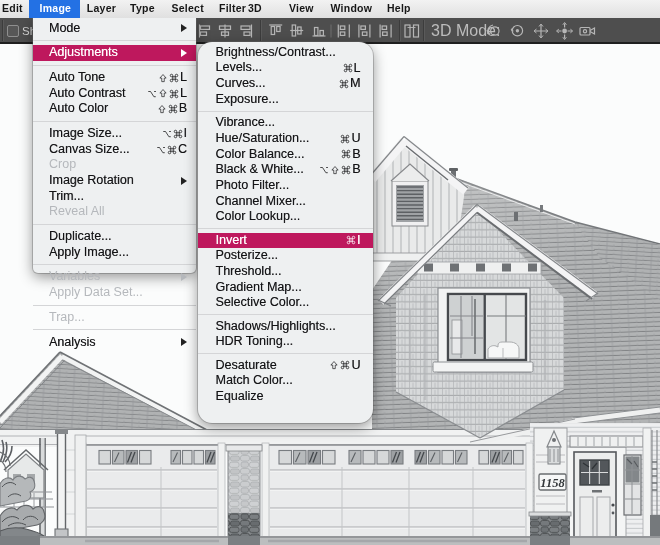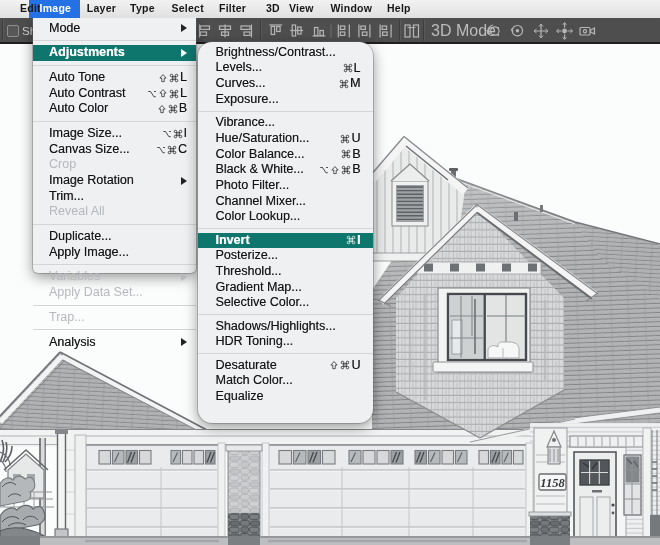--- a/index.html
+++ b/index.html
@@ -19,21 +19,21 @@
   
   .menu{background:#eef0f1;box-shadow:0 4px 14px rgba(0,0,0,.42),0 0 0 1px rgba(120,120,120,.35);z-index:20;}
   #dropdown{left:32.5px;top:17.5px;width:163px;height:255px;
     border-radius:0 0 5px 5px;padding-top:3.2px;box-sizing:border-box;}
   #submenu{left:198px;top:42.3px;width:175px;height:381px;
     border-radius:14px;padding-top:2.5px;box-sizing:border-box;}
   .it{position:relative;height:15.6px;line-height:15.5px;font-size:12.5px;
       color:#131315;text-shadow:0.3px 0 0 rgba(30,30,32,0.55);padding-left:16.5px;white-space:nowrap;}
   #submenu .it{height:15.7px;line-height:15.6px;padding-left:17.5px;}
   .it.dis{color:#b5b8bc;text-shadow:none;}
-  .it.hl{background:#0f766e;color:#fff;text-shadow:0.3px 0 0 rgba(255,255,255,0.65);font-weight:bold;}
+  .it.hl{background:#be185d;color:#fff;text-shadow:0.3px 0 0 rgba(255,255,255,0.65);}
   .sepr{height:1px;background:#d4d5d7;margin:4.1px 0;}
   #submenu .sepr{margin:3.3px 0;}
   .sc{position:absolute;right:8.5px;top:0;height:100%;display:flex;align-items:center;gap:0px;}
   #submenu .sc{right:12.5px;}
   .sc svg{display:block;margin-right:1px;}
   .arr{position:absolute;right:9px;top:3.6px;width:0;height:0;
     border-left:6.5px solid #222;border-top:4.2px solid transparent;border-bottom:4.2px solid transparent;}
   .hl .arr{border-left-color:#fff;}
   .dis .arr{border-left-color:#b5b8bc;}
 </style>
@@ -95,27 +95,27 @@
       <circle cx="390" cy="13.2" r="1.6"></circle>
     </svg>
   <div class="vsep" style="left:260px;"></div>
   <div class="vsep" style="left:399px;"></div>
   <div class="vsep" style="left:423px;"></div>
   <div style="position:absolute;left:431px;top:0;line-height:25px;font-size:16px;color:#bcbcbc;">3D Mode:</div>
 </div>
 
 <div id="menubar" class="abs">
   <div id="imghl"></div>
-  <div class="mi" style="left:20px;">Edit</div>
+  <div class="mi" style="left:2px;">Edit</div>
   <div class="mi" style="left:39.6px;color:#fff;">Image</div>
   <div class="mi" style="left:86.8px;">Layer</div>
   <div class="mi" style="left:130px;">Type</div>
   <div class="mi" style="left:171.5px;">Select</div>
   <div class="mi" style="left:219px;">Filter</div>
-  <div class="mi" style="left:266px;">3D</div>
+  <div class="mi" style="left:248px;">3D</div>
   <div class="mi" style="left:289px;">View</div>
   <div class="mi" style="left:330.5px;">Window</div>
   <div class="mi" style="left:387px;">Help</div>
 </div>
 <div class="abs" style="left:0;top:0;z-index:0;"><svg width="660" height="545" viewBox="0 0 660 545">
       <defs>
 <pattern id="roof" width="17" height="4.6" patternUnits="userSpaceOnUse" patternTransform="rotate(-2)">
   <rect width="17" height="4.6" fill="#b2b4b5"></rect>
   <path d="M0 4.1h17" stroke="#828486" stroke-width="1"></path>
   <path d="M5 0v4.1 M13 2.2v2.2" stroke="#9fa1a3" stroke-width="0.9"></path>

